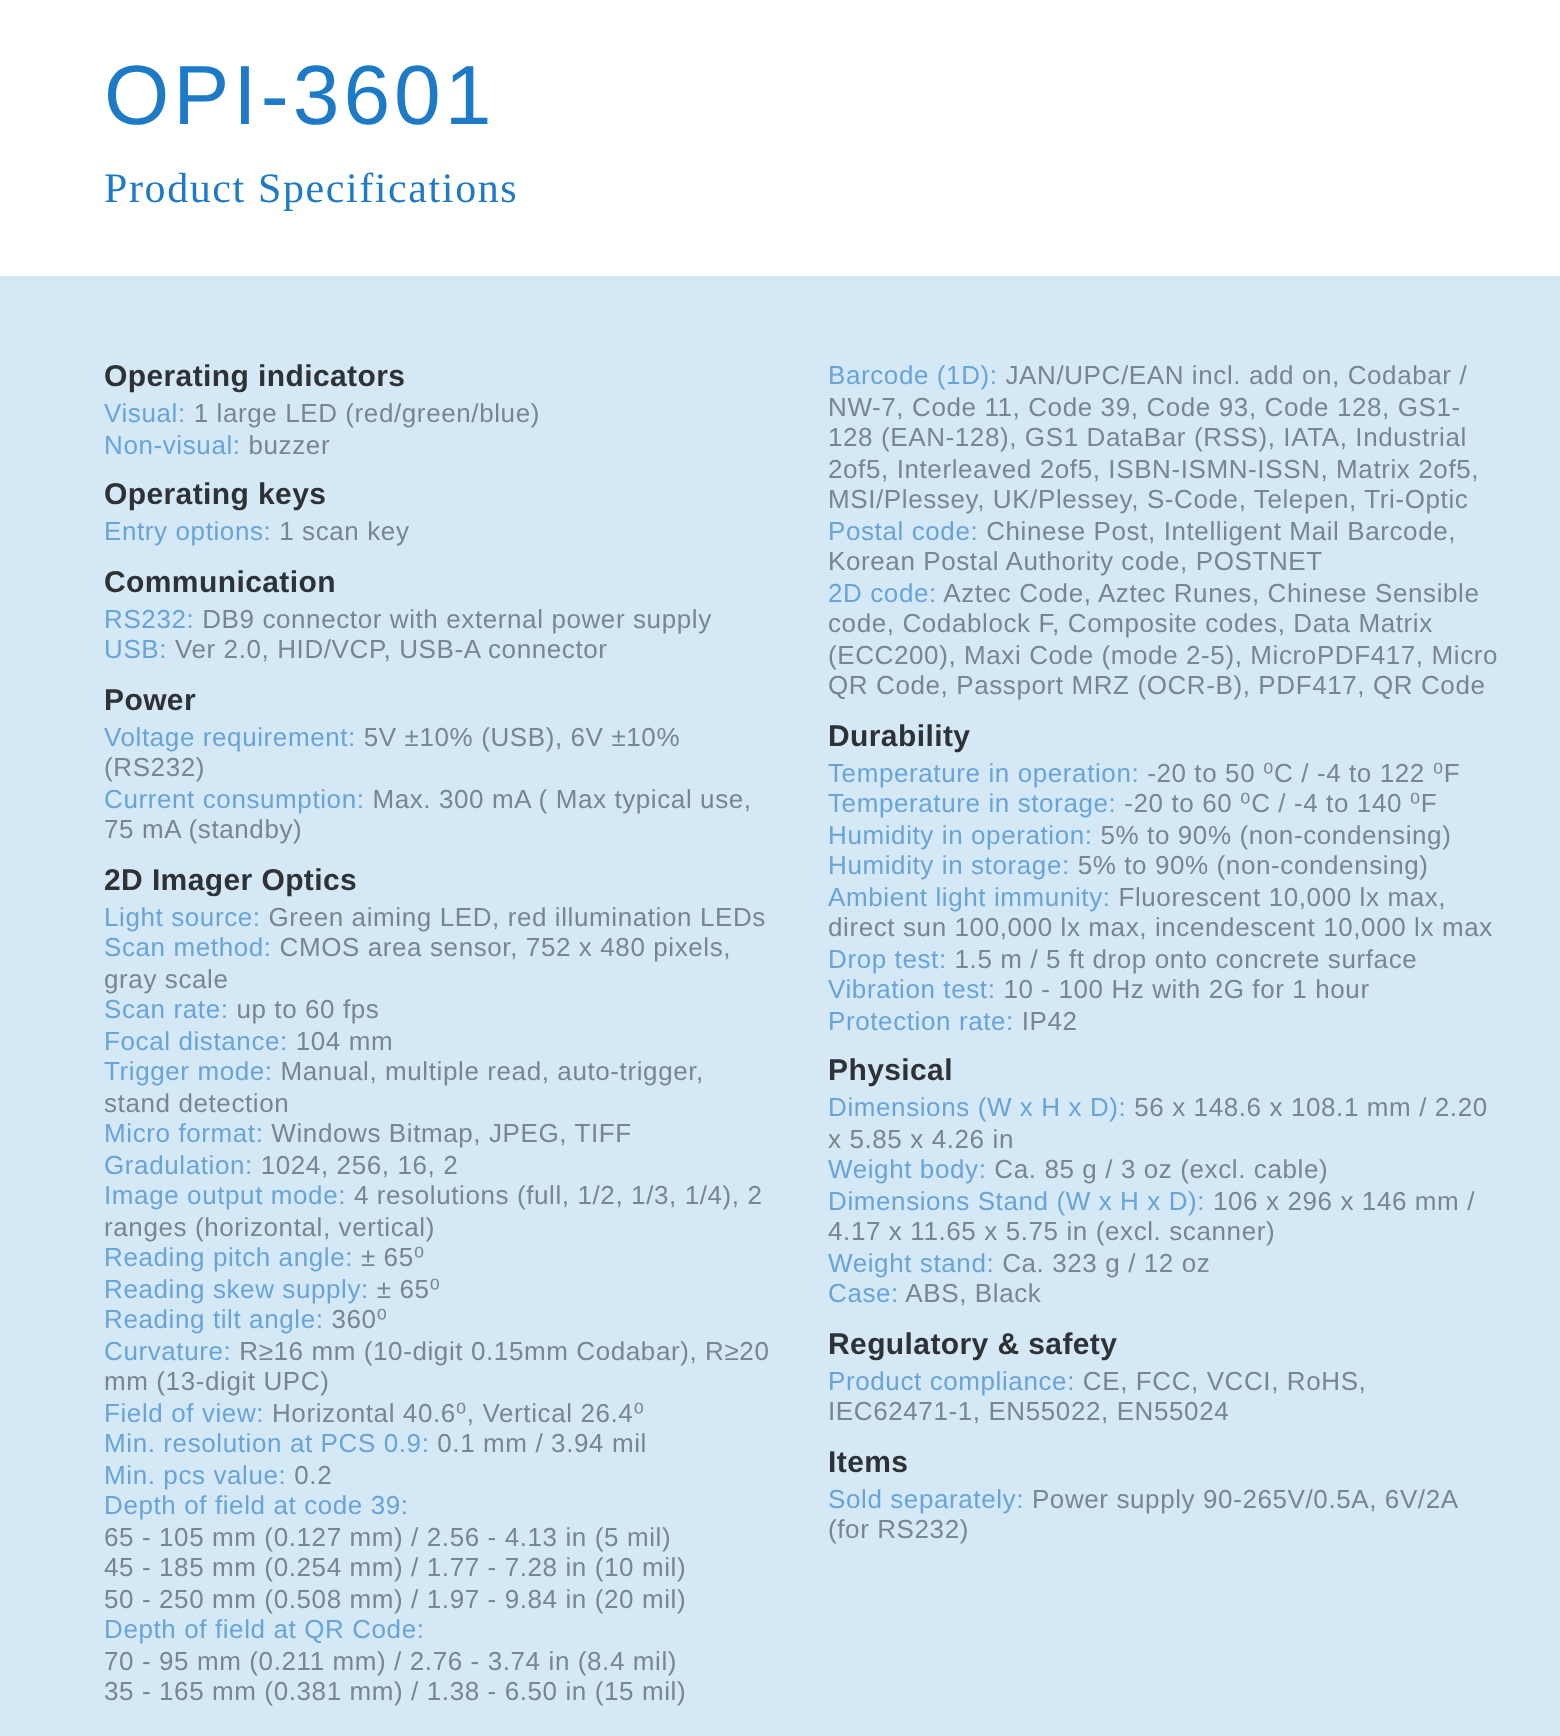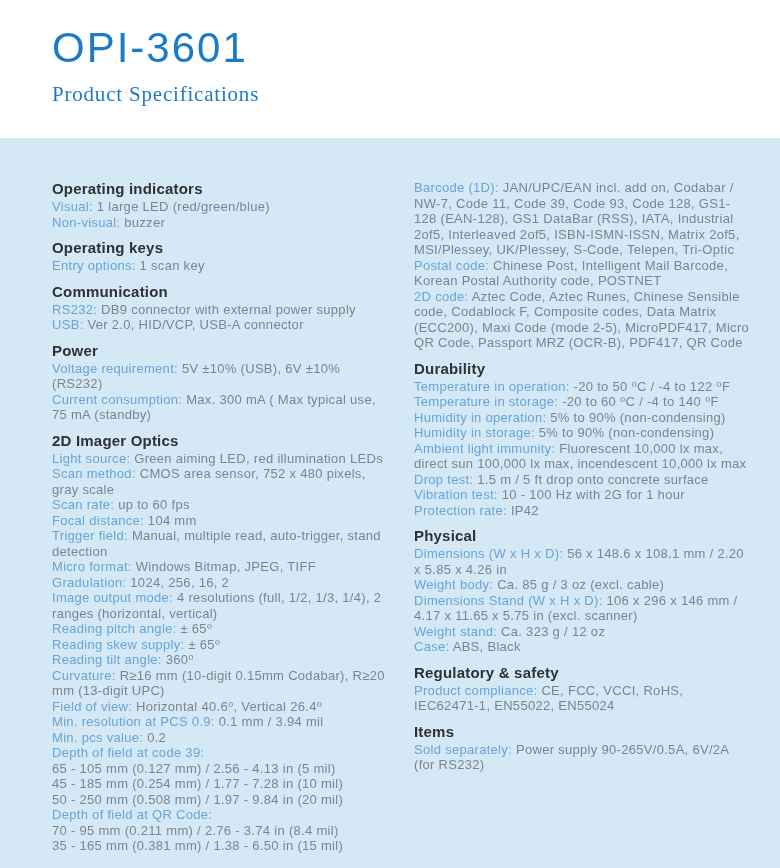--- a/index.html
+++ b/index.html
@@ -92,21 +92,21 @@
           <h3 class="section-heading">Power</h3>
           <div class="spec"><span class="spec-label">Voltage requirement:</span> <span class="spec-value">5V ±10% (USB), 6V ±10% (RS232)</span></div>
           <div class="spec"><span class="spec-label">Current consumption:</span> <span class="spec-value">Max. 300 mA ( Max typical use, 75 mA (standby)</span></div>
         </section>
         <section class="spec-section">
           <h3 class="section-heading">2D Imager Optics</h3>
           <div class="spec"><span class="spec-label">Light source:</span> <span class="spec-value">Green aiming LED, red illumination LEDs</span></div>
           <div class="spec"><span class="spec-label">Scan method:</span> <span class="spec-value">CMOS area sensor, 752 x 480 pixels, gray scale</span></div>
           <div class="spec"><span class="spec-label">Scan rate:</span> <span class="spec-value">up to 60 fps</span></div>
           <div class="spec"><span class="spec-label">Focal distance:</span> <span class="spec-value">104 mm</span></div>
-          <div class="spec"><span class="spec-label">Trigger field:</span> <span class="spec-value">Manual, multiple read, auto-trigger, stand detection</span></div>
+          <div class="spec"><span class="spec-label">Trigger mode:</span> <span class="spec-value">Manual, multiple read, auto-trigger, stand detection</span></div>
           <div class="spec"><span class="spec-label">Micro format:</span> <span class="spec-value">Windows Bitmap, JPEG, TIFF</span></div>
           <div class="spec"><span class="spec-label">Gradulation:</span> <span class="spec-value">1024, 256, 16, 2</span></div>
           <div class="spec"><span class="spec-label">Image output mode:</span> <span class="spec-value">4 resolutions (full, 1/2, 1/3, 1/4), 2 ranges (horizontal, vertical)</span></div>
           <div class="spec"><span class="spec-label">Reading pitch angle:</span> <span class="spec-value">± 65⁰</span></div>
           <div class="spec"><span class="spec-label">Reading skew supply:</span> <span class="spec-value">± 65⁰</span></div>
           <div class="spec"><span class="spec-label">Reading tilt angle:</span> <span class="spec-value">360⁰</span></div>
           <div class="spec"><span class="spec-label">Curvature:</span> <span class="spec-value">R≥16 mm (10-digit 0.15mm Codabar), R≥20 mm (13-digit UPC)</span></div>
           <div class="spec"><span class="spec-label">Field of view:</span> <span class="spec-value">Horizontal 40.6⁰, Vertical 26.4⁰</span></div>
           <div class="spec"><span class="spec-label">Min. resolution at PCS 0.9:</span> <span class="spec-value">0.1 mm / 3.94 mil</span></div>
           <div class="spec"><span class="spec-label">Min. pcs value:</span> <span class="spec-value">0.2</span></div>

